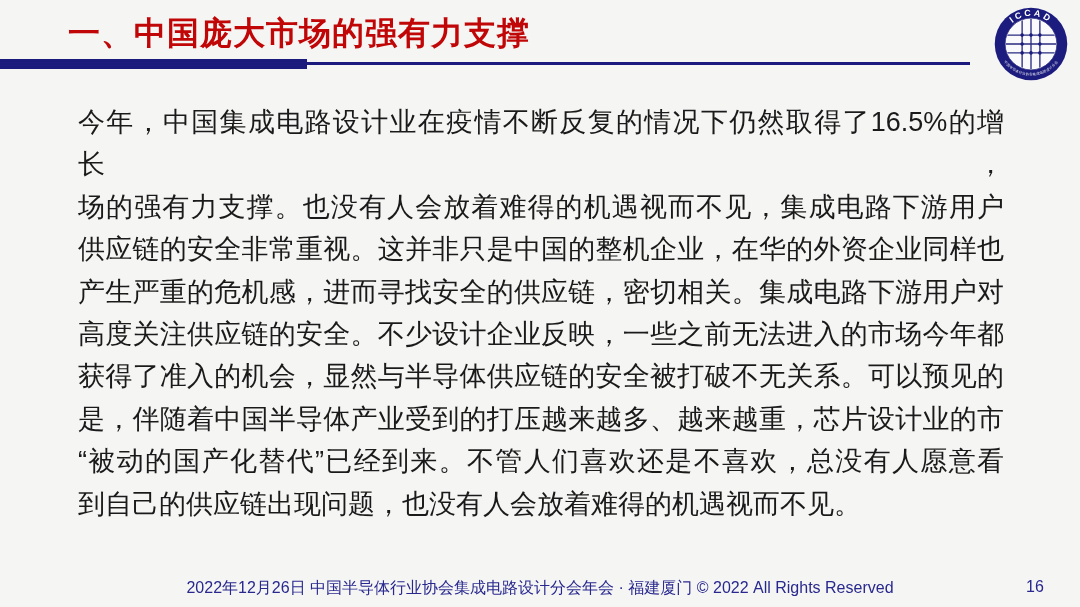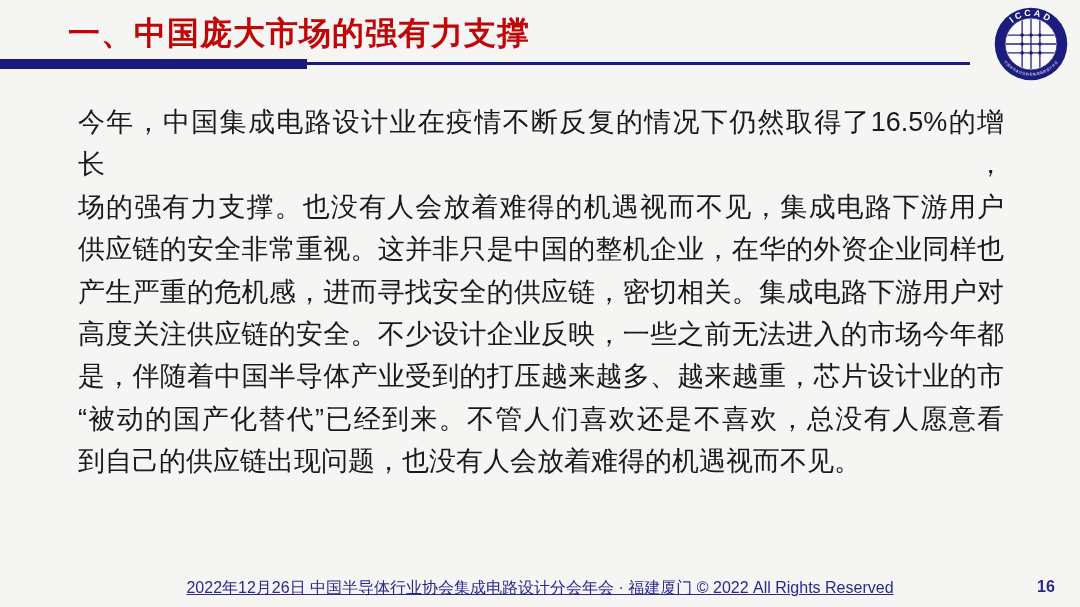--- a/index.html
+++ b/index.html
@@ -69,31 +69,28 @@
     text-align-last: left;
   }
   .footer {
     position: absolute;
     left: 0;
     top: 578px;
     width: 1080px;
     text-align: center;
     font-size: 16px;
     color: var(--footer-navy);
-    text-decoration: underline;
   }
   .page-number {
     position: absolute;
     left: 1026px;
     top: 578px;
     width: 40px;
-    text-align: center;
     font-size: 16px;
     color: var(--footer-navy);
-    font-weight: bold;
   }
 </style>
 </head>
 <body>
 
 <div class="slide-title">一、中国庞大市场的强有力支撑</div>
 
 <div class="title-bar-thick"></div>
 <div class="title-bar-thin"></div>
 
@@ -132,19 +129,20 @@
     <textPath href="#arcBottom" startOffset="50%" text-anchor="middle">中国半导体行业协会集成电路设计分会</textPath>
   </text>
 </svg>
 
 <div class="body-block">
   <div class="body-line">今年，中国集成电路设计业在疫情不断反复的情况下仍然取得了16.5%的增长，</div>
   <div class="body-line">场的强有力支撑。也没有人会放着难得的机遇视而不见，集成电路下游用户</div>
   <div class="body-line">供应链的安全非常重视。这并非只是中国的整机企业，在华的外资企业同样也</div>
   <div class="body-line">产生严重的危机感，进而寻找安全的供应链，密切相关。集成电路下游用户对</div>
   <div class="body-line">高度关注供应链的安全。不少设计企业反映，一些之前无法进入的市场今年都</div>
+  <div class="body-line">获得了准入的机会，显然与半导体供应链的安全被打破不无关系。可以预见的</div>
   <div class="body-line">是，伴随着中国半导体产业受到的打压越来越多、越来越重，芯片设计业的市</div>
   <div class="body-line">“被动的国产化替代”已经到来。不管人们喜欢还是不喜欢，总没有人愿意看</div>
   <div class="body-line last">到自己的供应链出现问题，也没有人会放着难得的机遇视而不见。</div>
 </div>
 
 <div class="footer">2022年12月26日 中国半导体行业协会集成电路设计分会年会 · 福建厦门 © 2022 All Rights Reserved</div>
 <div class="page-number">16</div>
 
 </body></html>

